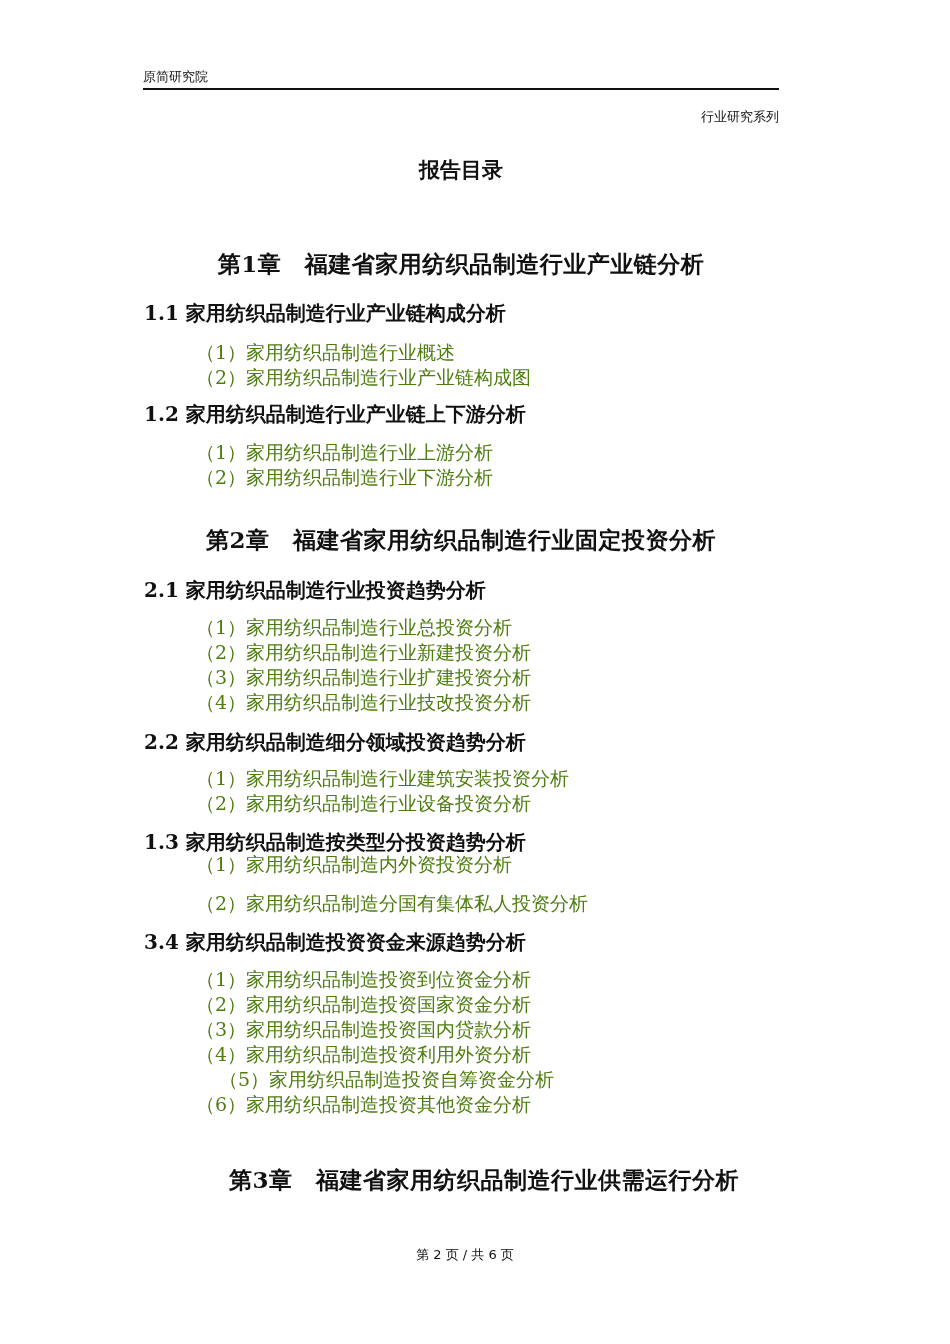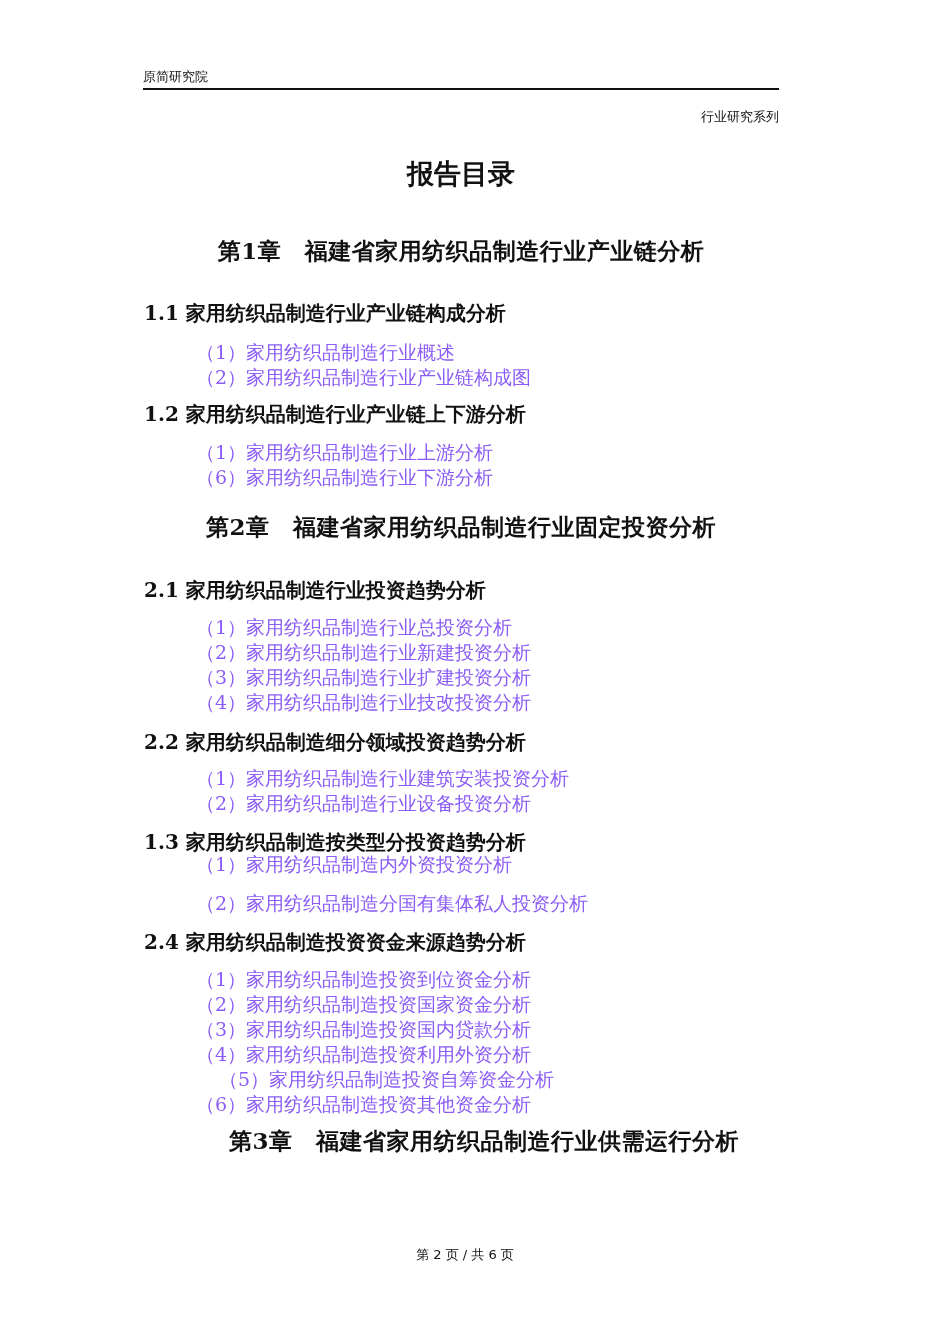--- a/index.html
+++ b/index.html
@@ -3,27 +3,27 @@
   <meta charset="utf-8">
   <style>
     html, body { margin: 0; padding: 0; background: #ffffff; }
     body { width: 950px; height: 1344px; position: relative; overflow: hidden; color: #111; }
     .page { position: absolute; left: 0; top: 0; width: 922px; height: 1344px; }
     .header { position: absolute; left: 143px; right: 143px; top: 66px; height: 22px;
       border-bottom: 2px solid #111; font-family: "DejaVu Sans", sans-serif; font-size: 13px; }
     .header .left { position: absolute; left: 0; top: 2px; }
     .header .right { position: absolute; right: 0; top: 2px; margin-top: 40px; }
     .title { position: absolute; left: 0; right: 0; top: 156px; text-align: center;
-      font-family: "DejaVu Serif", serif; font-size: 27px; font-weight: bold; }
+      font-family: "DejaVu Serif", serif; font-size: 21px; font-weight: bold; }
     .chapter { position: absolute; left: 0; right: 0; text-align: center;
-      font-family: "DejaVu Serif", serif; font-size: 23px; font-weight: bold; letter-spacing: 0.5px; }
+      font-family: "DejaVu Serif", serif; font-size: 23px; font-weight: bold; letter-spacing: 0.5px; margin-top: 13px; }
     .section { position: absolute; left: 144px; font-family: "DejaVu Serif", serif;
       font-size: 20px; font-weight: bold; }
     .item { position: absolute; left: 196px; font-family: "DejaVu Serif", serif;
-      font-size: 19px; color: #8b5cf6; }
+      font-size: 19px; color: #4d7c0f; }
     .footer { position: absolute; left: 0; right: 0; top: 1246px; text-align: center;
       font-family: "DejaVu Sans", sans-serif; font-size: 13px; padding-left: 8px; }
   </style>
 </head>
 <body>
 
 <div class="page">
   <div class="header">
     <span class="left">原简研究院</span>
     <span class="right">行业研究系列</span>
@@ -32,42 +32,42 @@
   <div class="title">报告目录</div>
 
   <div class="chapter" style="top:236px;">第1章　福建省家用纺织品制造行业产业链分析</div>
 
   <div class="section" style="top:300px;">1.1 家用纺织品制造行业产业链构成分析</div>
   <div class="item" style="top:340px;">（1）家用纺织品制造行业概述</div>
   <div class="item" style="top:365px;">（2）家用纺织品制造行业产业链构成图</div>
 
   <div class="section" style="top:401px;">1.2 家用纺织品制造行业产业链上下游分析</div>
   <div class="item" style="top:440px;">（1）家用纺织品制造行业上游分析</div>
-  <div class="item" style="top:465px;">（6）家用纺织品制造行业下游分析</div>
+  <div class="item" style="top:465px;">（2）家用纺织品制造行业下游分析</div>
 
   <div class="chapter" style="top:512px;">第2章　福建省家用纺织品制造行业固定投资分析</div>
 
   <div class="section" style="top:577px;">2.1 家用纺织品制造行业投资趋势分析</div>
   <div class="item" style="top:615px;">（1）家用纺织品制造行业总投资分析</div>
   <div class="item" style="top:640px;text-align:center;">（2）家用纺织品制造行业新建投资分析</div>
   <div class="item" style="top:665px;">（3）家用纺织品制造行业扩建投资分析</div>
   <div class="item" style="top:690px;">（4）家用纺织品制造行业技改投资分析</div>
 
   <div class="section" style="top:729px;">2.2 家用纺织品制造细分领域投资趋势分析</div>
   <div class="item" style="top:766px;">（1）家用纺织品制造行业建筑安装投资分析</div>
   <div class="item" style="top:791px;">（2）家用纺织品制造行业设备投资分析</div>
 
   <div class="section" style="top:829px;">1.3 家用纺织品制造按类型分投资趋势分析</div>
   <div class="item" style="top:852px;">（1）家用纺织品制造内外资投资分析</div>
   <div class="item" style="top:891px;">（2）家用纺织品制造分国有集体私人投资分析</div>
 
-  <div class="section" style="top:929px;">2.4 家用纺织品制造投资资金来源趋势分析</div>
+  <div class="section" style="top:929px;">3.4 家用纺织品制造投资资金来源趋势分析</div>
   <div class="item" style="top:967px;">（1）家用纺织品制造投资到位资金分析</div>
   <div class="item" style="top:992px;">（2）家用纺织品制造投资国家资金分析</div>
   <div class="item" style="top:1017px;">（3）家用纺织品制造投资国内贷款分析</div>
   <div class="item" style="top:1042px;">（4）家用纺织品制造投资利用外资分析</div>
   <div class="item" style="top:1067px;margin-left:23px;">（5）家用纺织品制造投资自筹资金分析</div>
   <div class="item" style="top:1092px;">（6）家用纺织品制造投资其他资金分析</div>
 
-  <div class="chapter" style="top:1126px;padding-left:46px;">第3章　福建省家用纺织品制造行业供需运行分析</div>
+  <div class="chapter" style="top:1152px;padding-left:46px;">第3章　福建省家用纺织品制造行业供需运行分析</div>
 
   <div class="footer">第 2 页 / 共 6 页</div>
 </div>
 
 </body></html>

